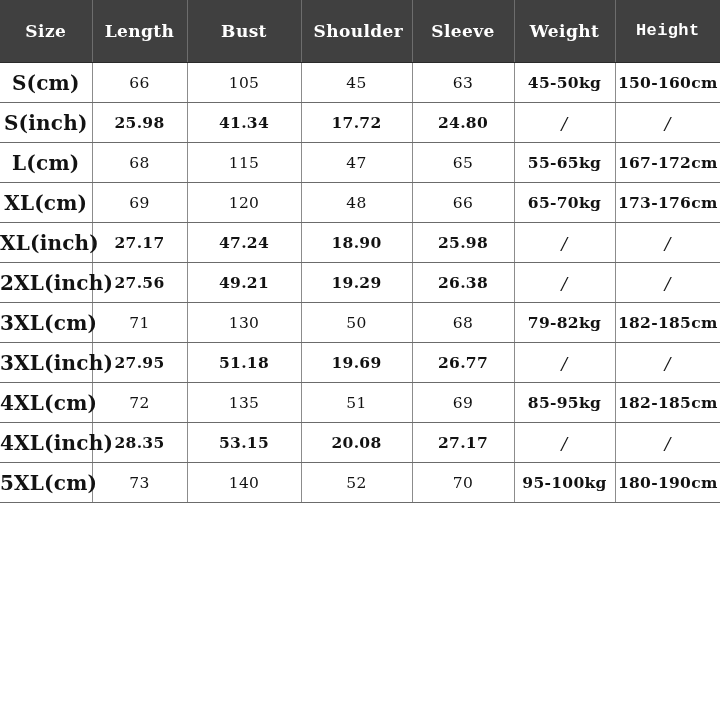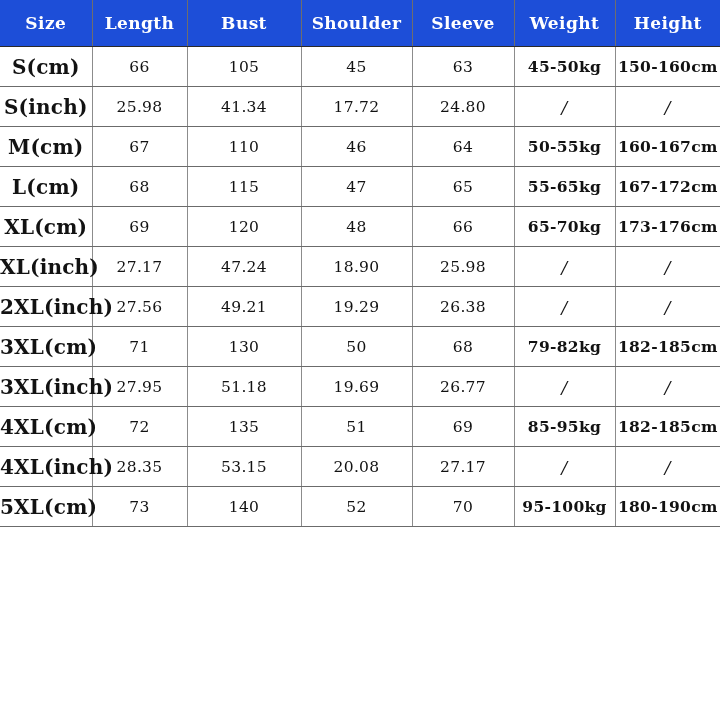--- a/index.html
+++ b/index.html
@@ -21,36 +21,37 @@
   }
   #size-chart col.c-size     { width: 92px; }
   #size-chart col.c-length   { width: 95px; }
   #size-chart col.c-bust     { width: 114px; }
   #size-chart col.c-shoulder { width: 111px; }
   #size-chart col.c-sleeve   { width: 102px; }
   #size-chart col.c-weight   { width: 101px; }
   #size-chart col.c-height   { width: 105px; }
 
   #size-chart thead th {
-    background: #1d4ed8;
+    background: #404040;
     color: #ffffff;
     height: 38px;
     line-height: 38px;
-    padding: 4px;
+    padding: 12px;
     font-size: 17px;
     font-weight: bold;
     letter-spacing: 0.4px;
     text-align: center;
     border-right: 1px solid #6d6d6d;
     border-bottom: 1px solid #2a2a2a;
     box-sizing: border-box;
     white-space: nowrap;
   }
   #size-chart thead th:last-child {
     border-right: none;
+    font-family: Liberation Mono, monospace;
   }
 
   #size-chart tbody td {
     height: 40px;
     padding: 0;
     text-align: center;
     vertical-align: middle;
     font-size: 15.5px;
     color: #121212;
     background: #ffffff;
@@ -73,21 +74,21 @@
     font-size: 20px;
     letter-spacing: 0.2px;
   }
   
   #size-chart tbody tr.unit-cm td.val-cell {
     font-weight: normal;
     margin-left: 32px;
   }
   
   #size-chart tbody tr.unit-inch td.val-cell {
-    font-weight: normal;
+    font-weight: bold;
   }
   
   #size-chart tbody tr.unit-cm td.range-cell {
     font-weight: bold;
   }
   #size-chart tbody tr.unit-inch td.range-cell {
     font-weight: normal;
     font-style: italic;
     font-size: 17px;
   }
@@ -129,29 +130,20 @@
       <tr class="unit-inch">
         <td class="size-cell">S(inch)</td>
         <td class="val-cell">25.98</td>
         <td class="val-cell">41.34</td>
         <td class="val-cell">17.72</td>
         <td class="val-cell">24.80</td>
         <td class="range-cell">/</td>
         <td class="range-cell">/</td>
       </tr>
       <tr class="unit-cm">
-        <td class="size-cell">M(cm)</td>
-        <td class="val-cell">67</td>
-        <td class="val-cell">110</td>
-        <td class="val-cell">46</td>
-        <td class="val-cell">64</td>
-        <td class="range-cell">50-55kg</td>
-        <td class="range-cell">160-167cm</td>
-      </tr>
-      <tr class="unit-cm">
         <td class="size-cell">L(cm)</td>
         <td class="val-cell">68</td>
         <td class="val-cell">115</td>
         <td class="val-cell">47</td>
         <td class="val-cell">65</td>
         <td class="range-cell">55-65kg</td>
         <td class="range-cell">167-172cm</td>
       </tr>
       <tr class="unit-cm">
         <td class="size-cell">XL(cm)</td>

